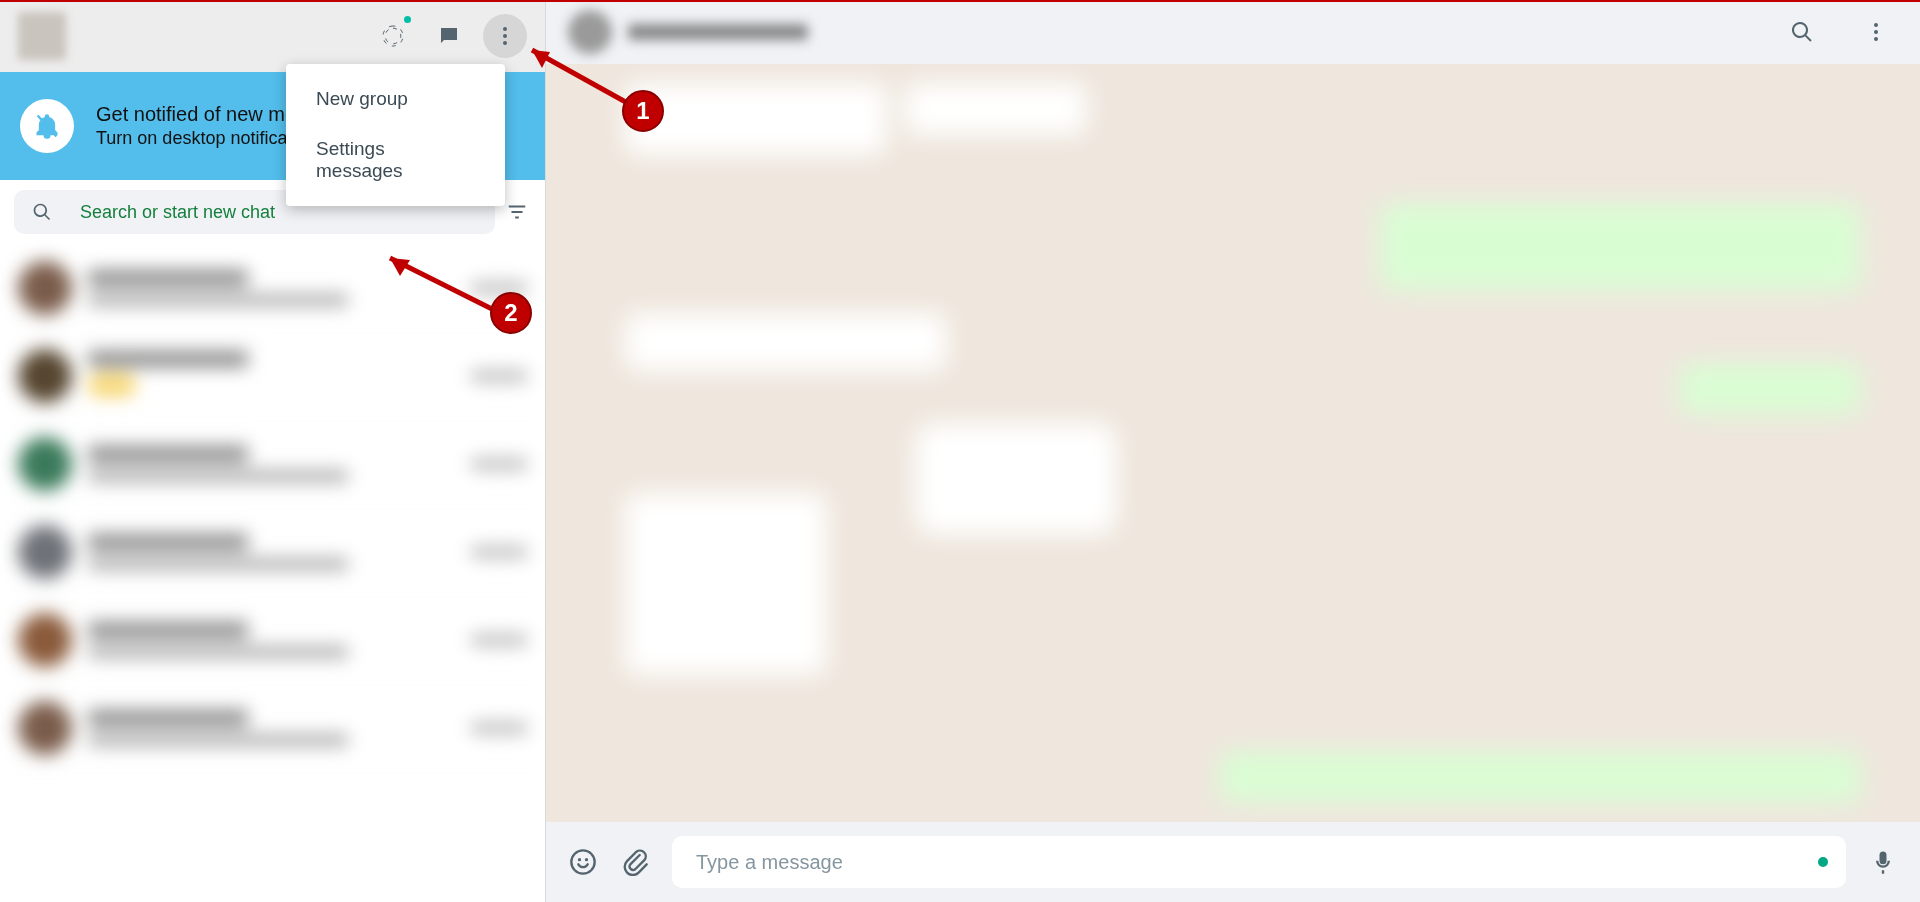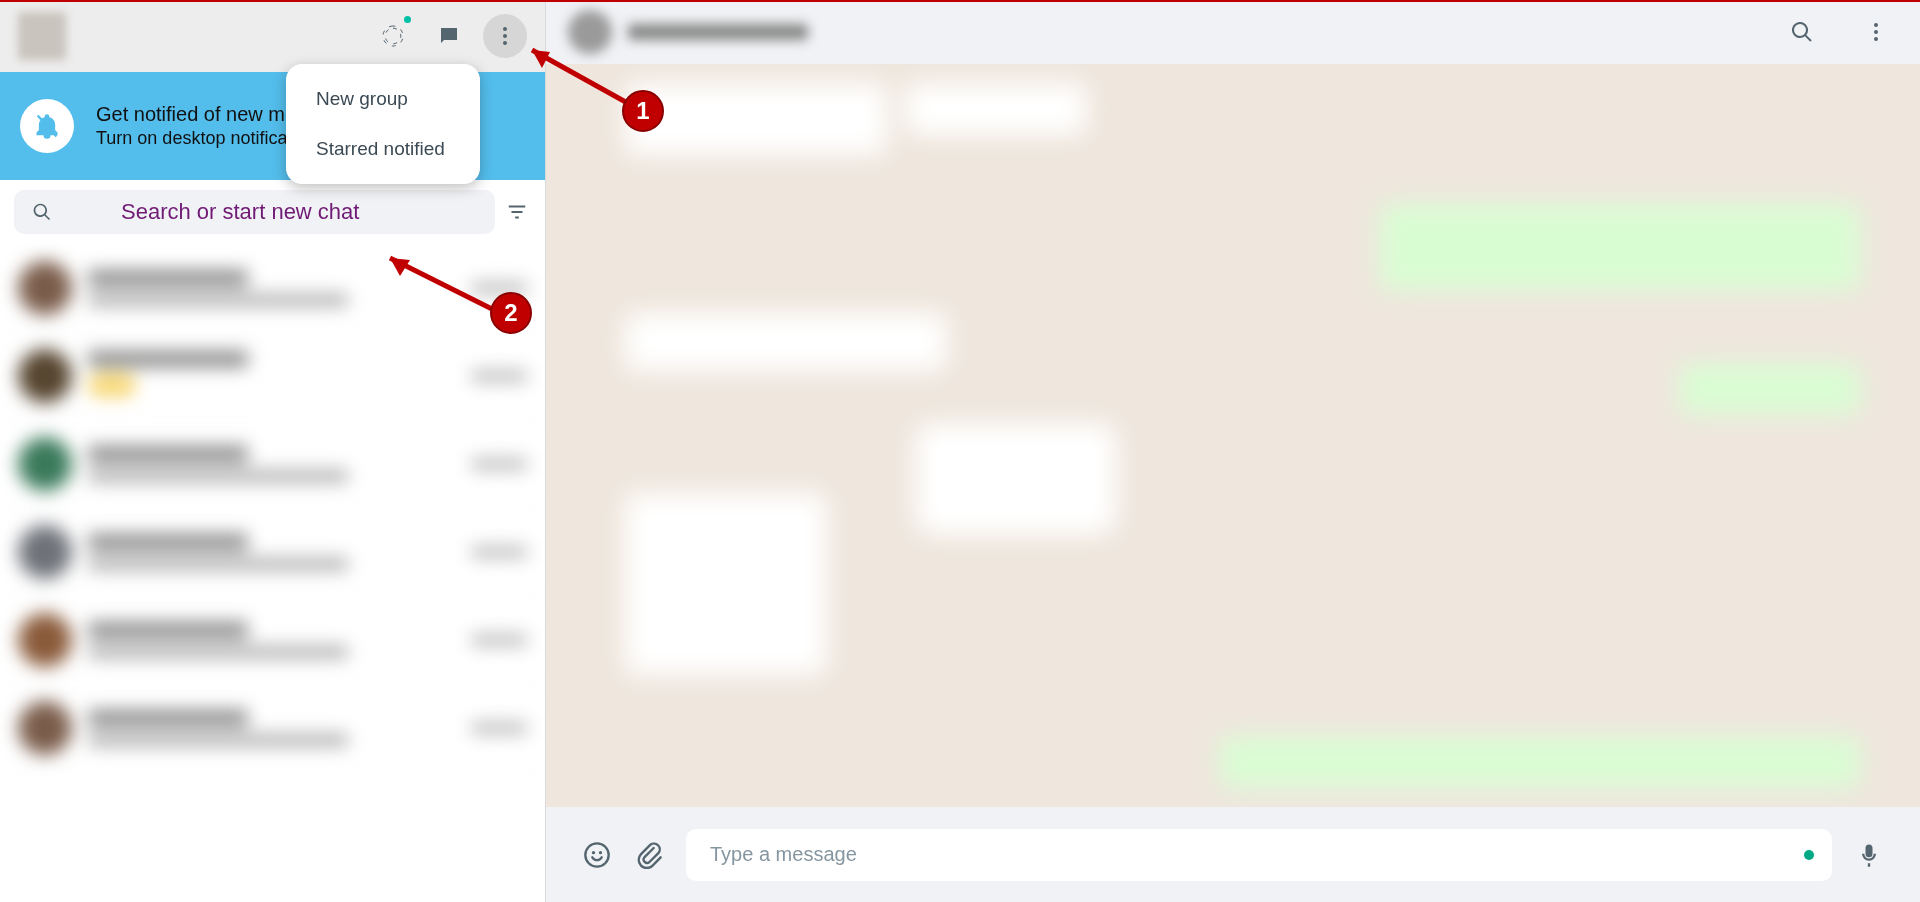--- a/index.html
+++ b/index.html
@@ -21,56 +21,56 @@
 
   .notif-banner { background: #53bdeb; color: #fff; display: flex; align-items: center; padding: 16px 20px; gap: 22px; height: 108px; }
   .notif-icon-wrap { width: 54px; height: 54px; border-radius: 50%; background: #fff; display:flex; align-items:center; justify-content:center; flex:0 0 auto; }
   .notif-icon-wrap svg { width: 28px; height: 28px; fill: #53bdeb; }
   .notif-title { font-size: 20px; font-weight: 400; color:#111; }
   .notif-sub { font-size: 18px; color:#111; margin-top:2px; }
 
   .search-row { display:flex; align-items:center; gap:8px; padding: 10px 14px; background:#fff; }
   .search-box { flex:1; background:#f0f2f5; border-radius:10px; height:44px; display:flex; align-items:center; padding:0 18px; gap:28px; }
   .search-box svg { width:20px; height:20px; fill:#54656f; }
-  .search-box span { color:#701a75; font-size:22px;margin-left:41px; }
+  .search-box span { color:#15803d; font-size:18px; }
   .filter-btn { width:28px; height:28px; display:flex; align-items:center; justify-content:center; }
   .filter-btn svg { width:22px; height:22px; fill:#54656f; }
 
   .chat-list { flex:1; overflow:hidden; filter: blur(9px); position:relative; }
   .chat-item { display:flex; align-items:center; height:88px; padding:0 18px; border-bottom:1px solid #f0f2f5; gap:16px; }
   .chat-avatar { width:54px; height:54px; border-radius:50%; background:#7a5c4a; flex:0 0 auto; }
   .chat-avatar.b { background:#56452f; }
   .chat-avatar.c { background:#3a7a5a; }
   .chat-avatar.d { background:#6e7278; }
   .chat-avatar.e { background:#8a5a3a; }
   .chat-main { flex:1; }
   .chat-name { height:16px; width:160px; background:#888; border-radius:4px; }
   .chat-last { height:12px; width:260px; background:#aaa; border-radius:4px; margin-top:8px; }
   .chat-time { height:12px; width:56px; background:#bbb; border-radius:4px; }
   .badge-yel { background:#f7d774; color:#fff; border-radius:14px; padding:4px 24px; font-size:14px; margin-top:6px; display:inline-block; height:24px; }
 
   
-  .dropdown { position:absolute; top:64px; left:286px; width:194px; background:#fff; border-radius:16px; box-shadow:0 4px 14px rgba(0,0,0,.25); padding:10px 0; z-index:50; }
+  .dropdown { position:absolute; top:64px; left:286px; width:219px; background:#fff; border-radius:4px; box-shadow:0 4px 14px rgba(0,0,0,.25); padding:10px 0; z-index:50; }
   .dropdown-item { padding:14px 30px; font-size:19px; color:#3b4a54; cursor:pointer; }
 
   
   .chat-pane { flex:1; display:flex; flex-direction:column; background:#ede8df; }
   .chat-header { height:64px; background:#f0f2f5; display:flex; align-items:center; padding:0 22px; gap:16px; }
   .chat-header .cavatar { width:44px; height:44px; border-radius:50%; background:#9a9a9a; filter:blur(6px); }
   .chat-header .cname { width:180px; height:16px; background:#888; border-radius:4px; filter:blur(6px); }
   .chat-header-actions { margin-left:auto; display:flex; gap:30px; }
   .chat-header-actions .hdr-btn svg { fill:#54656f; }
 
   .messages { flex:1; position:relative; background:#efe7de; overflow:hidden; }
   .messages-blur { position:absolute; inset:0; filter: blur(12px); }
   .bubble { position:absolute; border-radius:10px; }
   .bubble.out { background:#d9fdd3; }
   .bubble.in  { background:#ffffff; }
 
-  .composer { height:95px; background:#f0f2f5; display:flex; align-items:center; padding:0 36px; gap:22px; }
+  .composer { height:80px; background:#f0f2f5; display:flex; align-items:center; padding:0 22px; gap:22px; }
   .composer .ic { width:30px; height:30px; display:flex; align-items:center; justify-content:center; }
   .composer .ic svg { width:28px; height:28px; fill:#54656f; }
   .msg-input { flex:1; background:#fff; border-radius:10px; height:52px; display:flex; align-items:center; padding:0 24px; position:relative; }
   .msg-input span { color:#8696a0; font-size:20px; }
   .send-dot { width:10px; height:10px; border-radius:50%; background:#00a884; position:absolute; right:18px; }
 
   
   .overlay { position:absolute; inset:0; pointer-events:none; z-index:100; }
   .num-badge { position:absolute; width:42px; height:42px; border-radius:50%; background:#c00000; color:#fff; font-size:24px; font-weight:700; display:flex; align-items:center; justify-content:center; border:2px solid #8a0000; }
   .arrow { position:absolute; overflow:visible; }
@@ -180,21 +180,21 @@
         <div class="chat-main">
             <div class="chat-name"></div>
             <div class="chat-last"></div>
           </div>
         <div class="chat-time"></div>
       </div>
     </div>
 
     <div class="dropdown">
       <div class="dropdown-item">New group</div>
-      <div class="dropdown-item">Starred notified</div>
+      <div class="dropdown-item">Settings messages</div>
     </div>
 
   </div>
 
   <div class="chat-pane">
     <div class="chat-header">
       <div class="cavatar"></div>
       <div class="cname"></div>
       <div class="chat-header-actions">
         <div class="hdr-btn">

